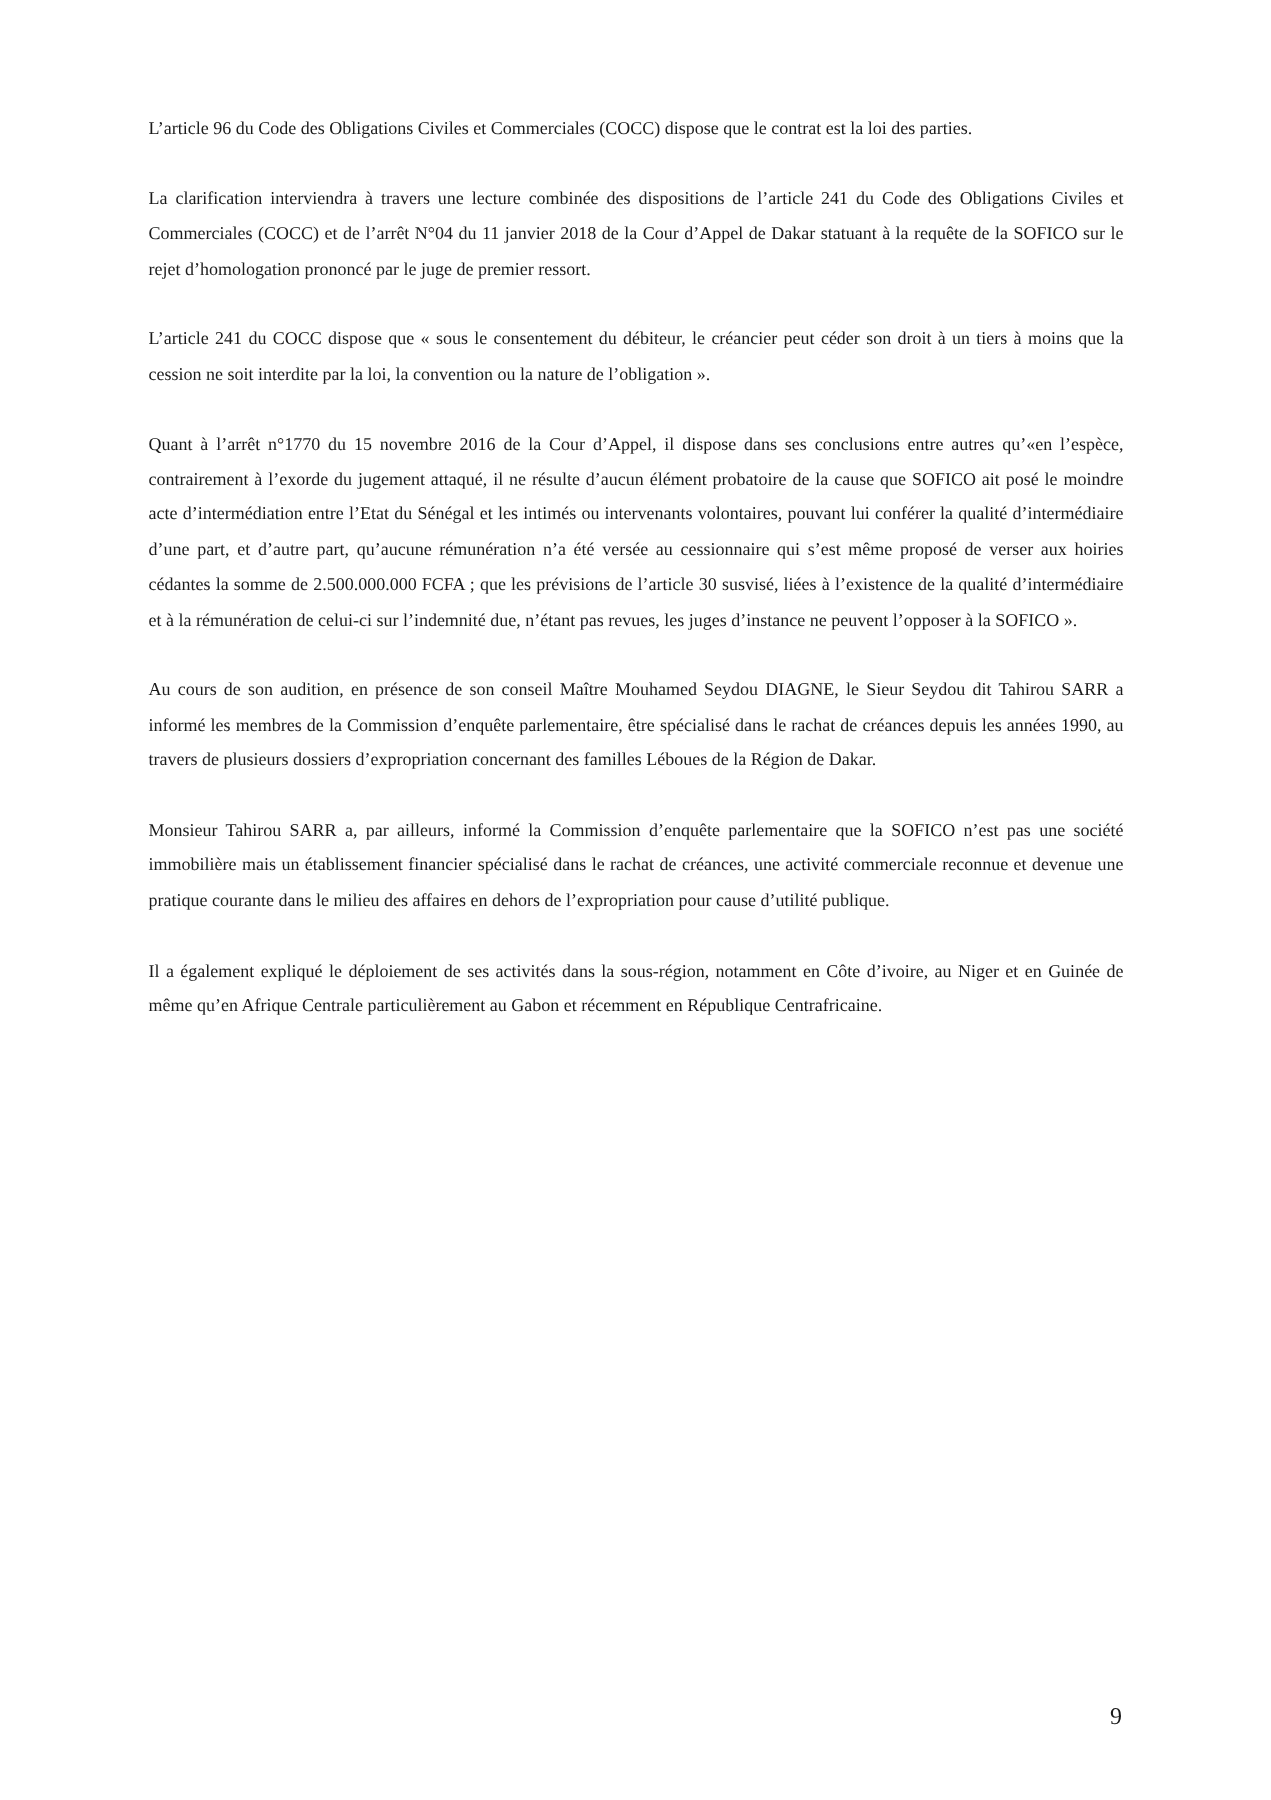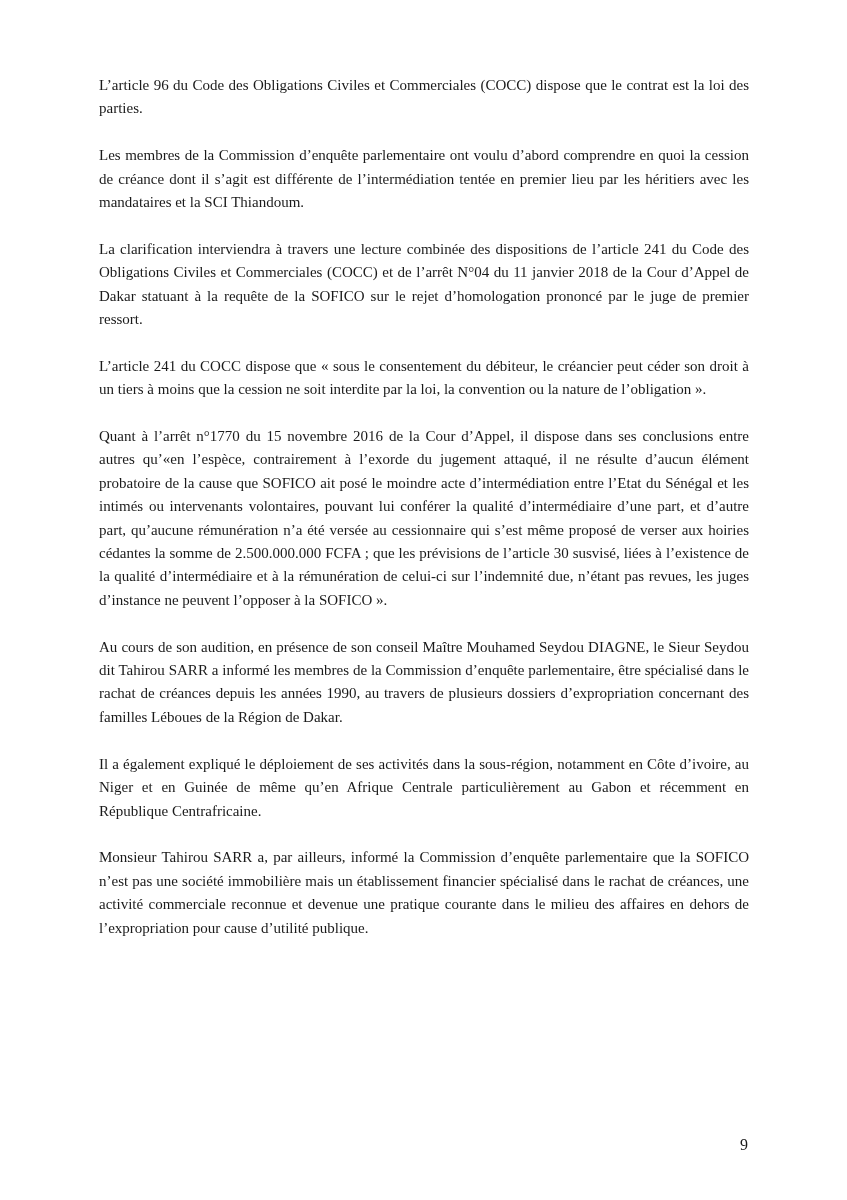--- a/index.html
+++ b/index.html
@@ -3,21 +3,21 @@
 <meta charset="utf-8">
 <style>
   html, body { margin: 0; padding: 0; background: #ffffff; }
   body { width: 847px; height: 1200px; position: relative; overflow: hidden; }
   .page {
     position: absolute;
     left: 99px;
     top: 74px;
     width: 650px;
     font-family: "Liberation Serif", "DejaVu Serif", serif;
-    font-size: 15px;
+    font-size: 12px;
     line-height: 23.4px;
     color: #1a1a1a;
   }
   .page p {
     margin: 0 0 23.4px 0;
     text-align: justify;
     text-align-last: left;
   }
   .page-number {
     position: absolute;
@@ -26,22 +26,21 @@
     font-family: "Liberation Serif", "DejaVu Serif", serif;
     font-size: 16px;
     color: #1a1a1a;
   }
 </style>
 </head>
 <body>
 
 <div class="page">
   <p>L’article 96 du Code des Obligations Civiles et Commerciales (COCC) dispose que le contrat est la loi des parties.</p>
-  <p>Les membres de la Commission d’enquête parlementaire ont voulu d’abord comprendre en quoi la cession de créance dont il s’agit est différente de l’intermédiation tentée en premier lieu par les héritiers avec les mandataires et la SCI Thiandoum.</p>
   <p>La clarification interviendra à travers une lecture combinée des dispositions de l’article 241 du Code des Obligations Civiles et Commerciales (COCC) et de l’arrêt N°04 du 11 janvier 2018 de la Cour d’Appel de Dakar statuant à la requête de la SOFICO sur le rejet d’homologation prononcé par le juge de premier ressort.</p>
   <p>L’article 241 du COCC dispose que « sous le consentement du débiteur, le créancier peut céder son droit à un tiers à moins que la cession ne soit interdite par la loi, la convention ou la nature de l’obligation ».</p>
   <p>Quant à l’arrêt  n°1770 du 15 novembre 2016 de la Cour d’Appel, il dispose dans ses conclusions entre autres qu’«en l’espèce, contrairement à l’exorde du jugement attaqué, il ne résulte d’aucun élément probatoire de la cause que SOFICO ait posé le moindre acte d’intermédiation entre l’Etat du Sénégal et les intimés ou intervenants volontaires, pouvant lui conférer la qualité d’intermédiaire d’une part, et d’autre part, qu’aucune rémunération n’a été versée au cessionnaire qui s’est même proposé de verser aux hoiries cédantes la somme de 2.500.000.000 FCFA ; que les prévisions de l’article 30 susvisé, liées à l’existence de la qualité d’intermédiaire et à la rémunération de celui-ci sur l’indemnité due, n’étant pas revues, les juges d’instance ne peuvent l’opposer à la SOFICO ».</p>
   <p>Au cours de son audition, en présence de son conseil Maître Mouhamed Seydou DIAGNE, le Sieur Seydou dit Tahirou SARR a informé les membres de la Commission d’enquête parlementaire, être spécialisé dans le rachat de créances depuis les années 1990, au travers de plusieurs dossiers d’expropriation concernant des familles Léboues de la Région de Dakar.</p>
+  <p>Monsieur Tahirou SARR a, par ailleurs, informé la Commission d’enquête parlementaire que la SOFICO n’est pas une société immobilière mais un établissement financier spécialisé dans le rachat de créances, une activité commerciale reconnue et devenue une pratique courante dans le milieu des affaires en dehors de l’expropriation pour cause d’utilité publique.</p>
   <p>Il a également expliqué le déploiement de ses activités dans la sous-région, notamment en Côte d’ivoire, au Niger et en Guinée de même qu’en Afrique Centrale particulièrement au Gabon et récemment en République Centrafricaine.</p>
-  <p>Monsieur Tahirou SARR a, par ailleurs, informé la Commission d’enquête parlementaire que la SOFICO n’est pas une société immobilière mais un établissement financier spécialisé dans le rachat de créances, une activité commerciale reconnue et devenue une pratique courante dans le milieu des affaires en dehors de l’expropriation pour cause d’utilité publique.</p>
 </div>
 
 <div class="page-number">9</div>
 
 </body></html>

